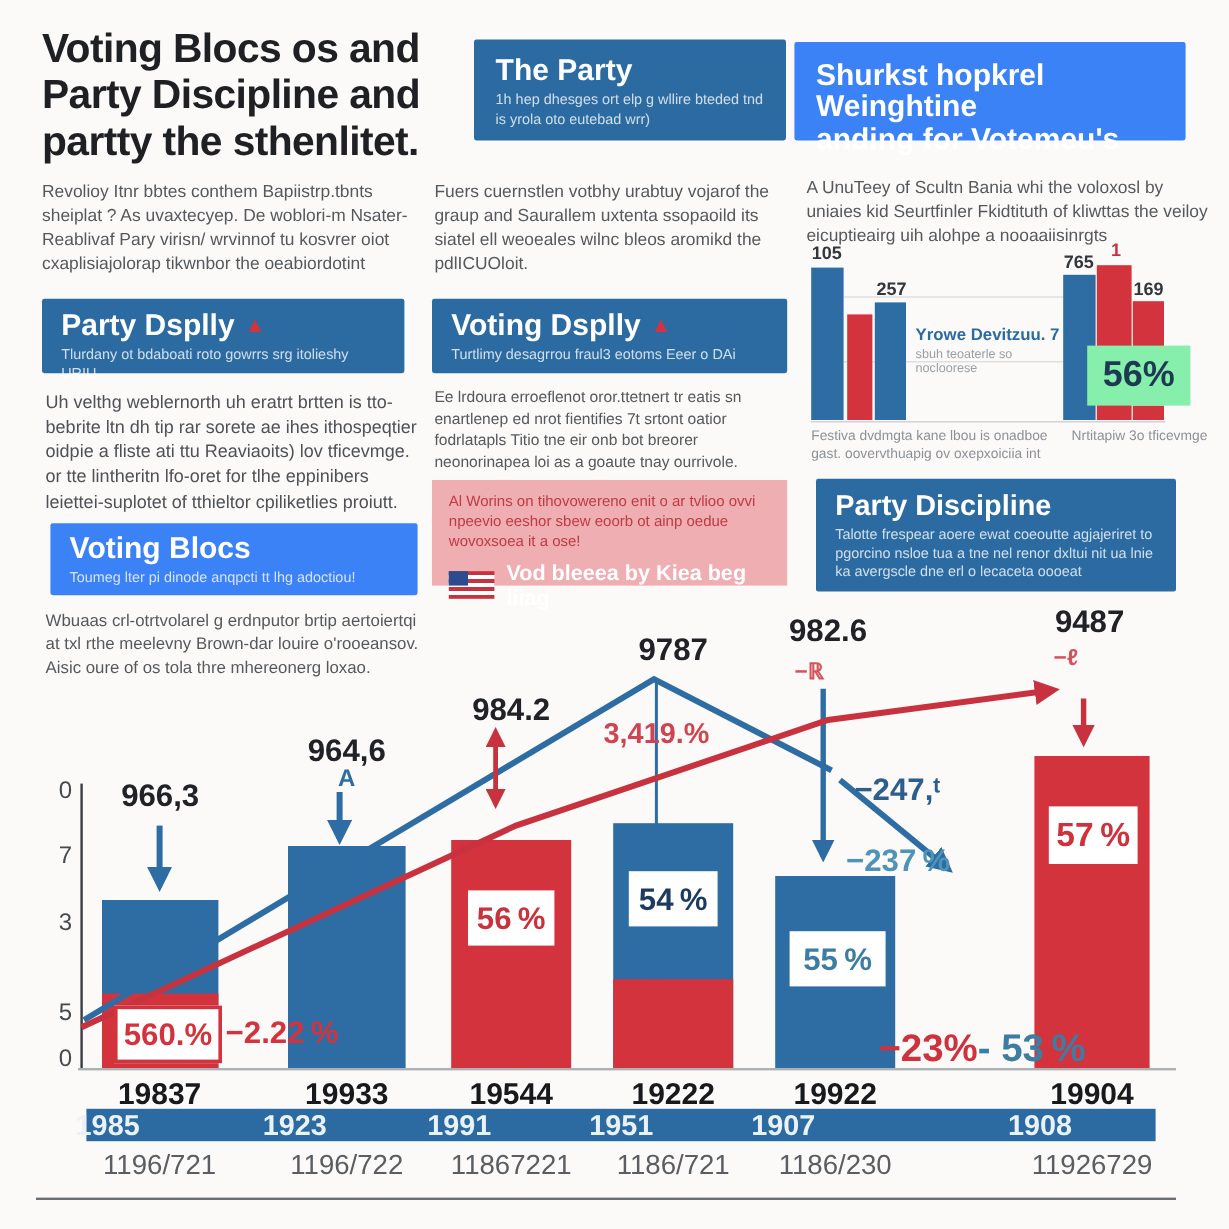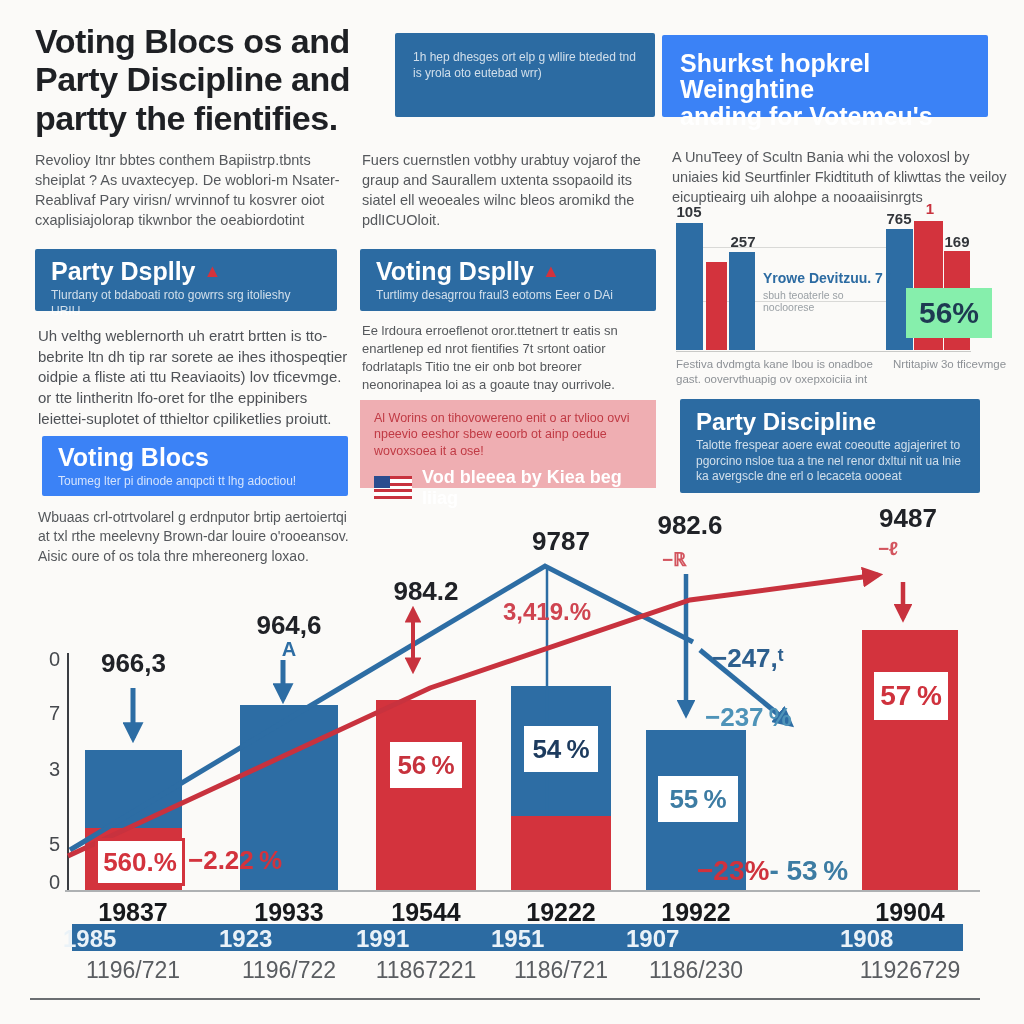--- a/index.html
+++ b/index.html
@@ -33,24 +33,25 @@
   .flag:before{content:"";position:absolute;left:0;top:0;width:16px;height:12px;background:#2b4d8f;}
   svg.overlay{position:absolute;left:0;top:0;z-index:5;pointer-events:none;}
 </style>
 </head>
 <body>
 
 <div class="page">
 
   <div class="abs title pre" style="left:35px;top:22px;width:350px;">Voting Blocs os and
 Party Discipline and
-partty the fientifies.</div>
+partty the sthenlitet.</div>
   <div class="abs para" style="left:35px;top:150px;width:322px;">Revolioy Itnr bbtes conthem Bapiistrp.tbnts sheiplat ? As uvaxtecyep. De woblori-m Nsater-Reablivaf Pary virisn/ wrvinnof tu kosvrer oiot cxaplisiajolorap tikwnbor the oeabiordotint</div>
 
   <div class="abs banner blue" style="left:395px;top:33px;width:260px;height:84px;padding:13px 18px;">
+    <h2>The Party</h2>
     <div class="sub">1h hep dhesges ort elp g wllire bteded tnd is yrola oto eutebad wrr)</div>
   </div>
 
   <div class="abs banner red" style="left:662px;top:35px;width:326px;height:82px;padding:15px 18px;">
     <h2 class="pre">Shurkst hopkrel Weinghtine
 anding for Votemeu's</h2>
   </div>
 
   <div class="abs para" style="left:362px;top:150px;width:300px;">Fuers cuernstlen votbhy urabtuy vojarof the graup and Saurallem uxtenta ssopaoild its siatel ell weoeales wilnc bleos aromikd the pdlICUOloit.</div>
   <div class="abs para" style="left:672px;top:147px;width:342px;">A UnuTeey of Scultn Bania whi the voloxosl by uniaies kid Seurtfinler Fkidtituth of kliwttas the veiloy eicuptieairg uih alohpe a nooaaiisinrgts</div>
@@ -167,21 +168,21 @@
   </div>
   <div class="abs" style="left:712px;top:643px;font-size:26px;font-weight:bold;color:#2d5f8e;z-index:8;">−247,ᵗ</div>
   <div class="abs" style="left:705px;top:702px;font-size:26px;font-weight:bold;color:#4e93b8;z-index:8;">−237 %</div>
 
   <div class="bar redC" style="left:862px;top:630px;width:96px;height:260px;"></div>
   <div class="toplab" style="left:858px;top:503px;width:100px;">9487</div>
   <div class="abs" style="left:878px;top:538px;font-size:19px;font-weight:bold;color:#d3545e;z-index:8;">−ℓ</div>
   <div class="pctbox" style="left:874px;top:672px;width:74px;height:48px;font-size:28px;color:#cf323d;">
     <span>57 %</span>
   </div>
-  <div class="abs" style="left:697px;top:855px;z-index:8;font-size:28px;font-weight:bold;">
+  <div class="abs" style="left:732px;top:855px;z-index:8;font-size:32px;font-weight:bold;">
     <span style="color:#cf323d;">−23%</span><span style="color:#3d7ca3;">- 53 %</span>
   </div>
 
   <svg class="overlay" width="1024" height="1024" viewBox="0 0 1024 1024">
     <defs>
       <marker id="ab" viewBox="0 0 10 10" refX="7.5" refY="5" markerWidth="4.2" markerHeight="4.2" orient="auto-start-reverse">
         <path d="M0 0 L10 5 L0 10 z" fill="#2d6da4"></path>
       </marker>
       <marker id="ar" viewBox="0 0 10 10" refX="7.5" refY="5" markerWidth="4.2" markerHeight="4.2" orient="auto-start-reverse">
         <path d="M0 0 L10 5 L0 10 z" fill="#c8323e"></path>

